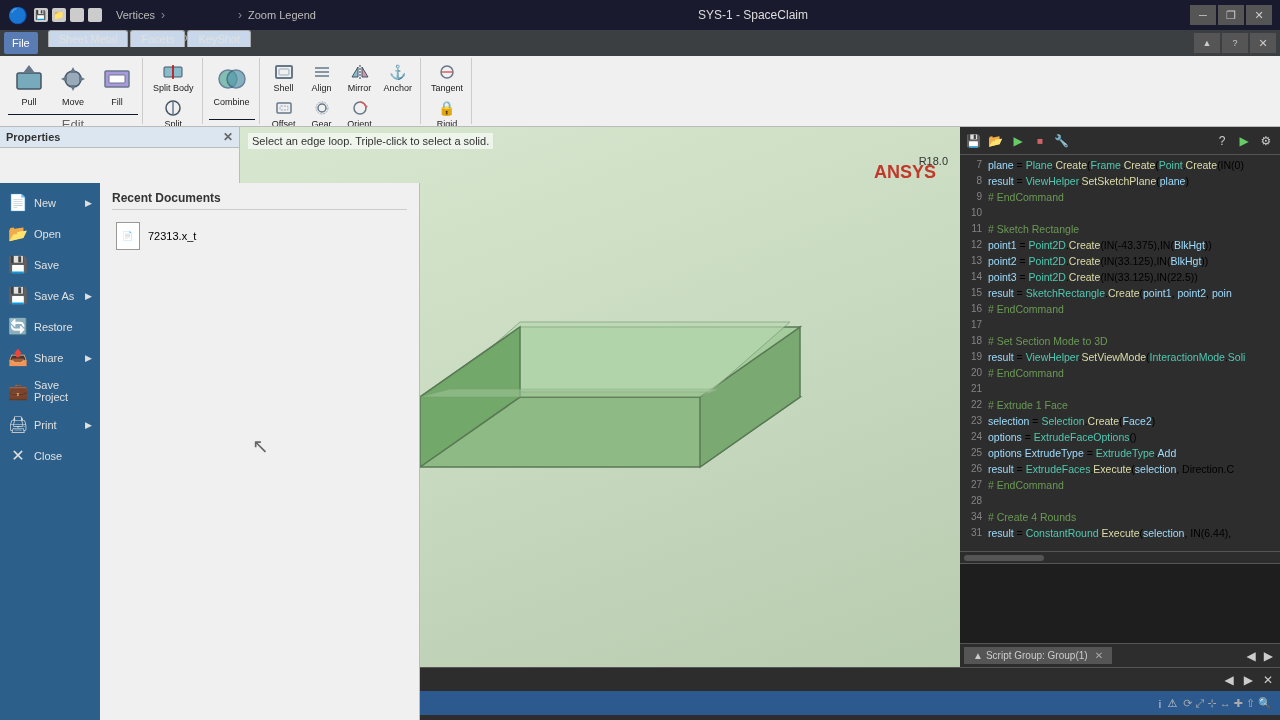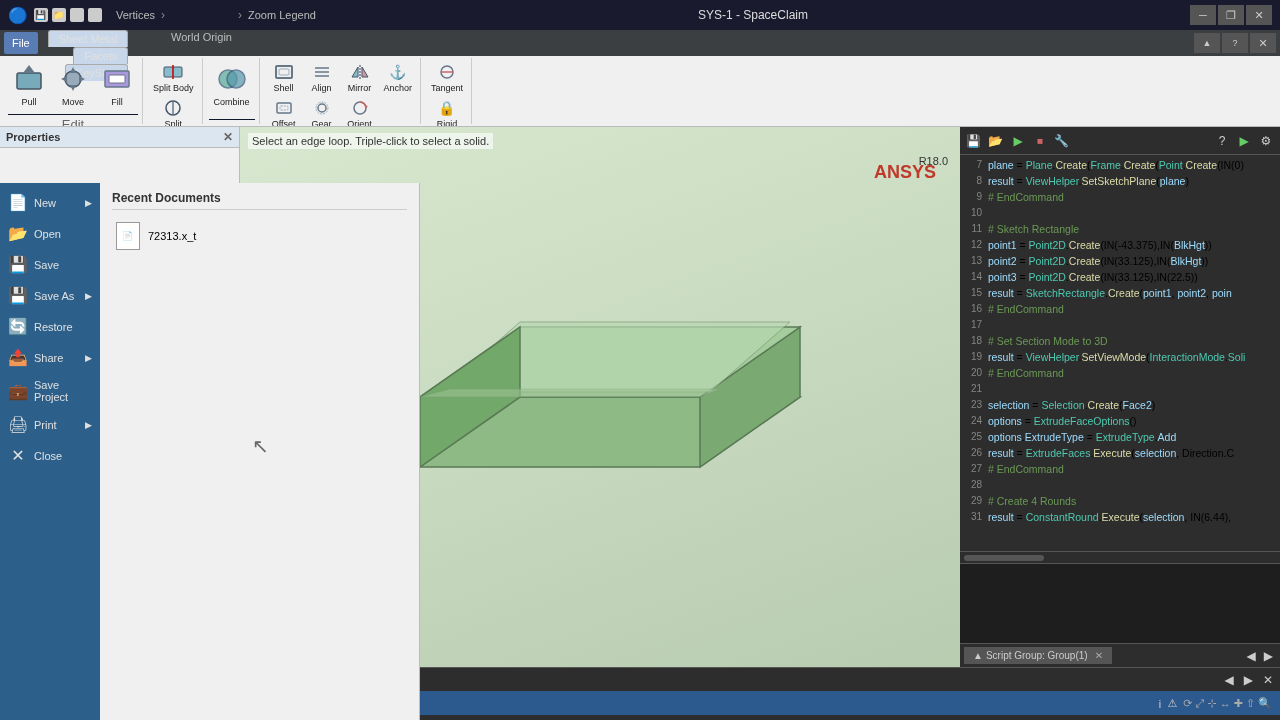--- a/index.html
+++ b/index.html
@@ -422,21 +422,21 @@
     <button class="title-ctrl">❐</button>
     <button class="title-ctrl close-btn">✕</button>
   </div>
 </div>
 
 <div class="menu-bar">
   <div class="menu-item active">
     <span>File</span>
   </div>
 
-  <div style="margin-left: 8px; display:flex; gap:0; align-items:flex-end; height:100%;flex-direction:column;">
+  <div style="margin-left: 8px; display:flex; gap:0; align-items:flex-start; height:100%;">
     <div class="ribbon-tab">
       <span>Sheet Metal</span>
     </div>
     <div class="ribbon-tab">
       <span>Facets</span>
     </div>
     <div class="ribbon-tab">
       <span>KeyShot</span>
     </div>
   </div>
@@ -807,20 +807,24 @@
       </div>
       <div class="code-line">
         <span class="line-num">20</span>
         <span class="line-content kw-green"># EndCommand</span>
       </div>
       <div class="code-line">
         <span class="line-num">21</span>
         <span class="line-content"></span>
       </div>
       <div class="code-line">
+        <span class="line-num">22</span>
+        <span class="line-content kw-green"># Extrude 1 Face</span>
+      </div>
+      <div class="code-line">
         <span class="line-num">23</span>
         <span class="line-content"><span class="kw-var">selection</span> = <span class="kw-type">Selection</span>.<span class="kw-yellow">Create</span>(<span class="kw-var">Face2</span>)</span>
       </div>
       <div class="code-line">
         <span class="line-num">24</span>
         <span class="line-content"><span class="kw-var">options</span> = <span class="kw-type">ExtrudeFaceOptions</span>()</span>
       </div>
       <div class="code-line">
         <span class="line-num">25</span>
         <span class="line-content"><span class="kw-var">options</span>.<span class="kw-var">ExtrudeType</span> = <span class="kw-type">ExtrudeType</span>.<span class="kw-var">Add</span></span>
@@ -831,21 +835,21 @@
       </div>
       <div class="code-line">
         <span class="line-num">27</span>
         <span class="line-content kw-green"># EndCommand</span>
       </div>
       <div class="code-line">
         <span class="line-num">28</span>
         <span class="line-content"></span>
       </div>
       <div class="code-line">
-        <span class="line-num">29</span>
+        <span class="line-num">34</span>
         <span class="line-content kw-green"># Create 4 Rounds</span>
       </div>
       <div class="code-line">
         <span class="line-num">31</span>
         <span class="line-content"><span class="kw-var">result</span> = <span class="kw-type">ConstantRound</span>.<span class="kw-yellow">Execute</span>(<span class="kw-var">selection</span>, IN(6.44),</span>
       </div>
 
     </div>
 
     <div class="code-scrollbar-area">

